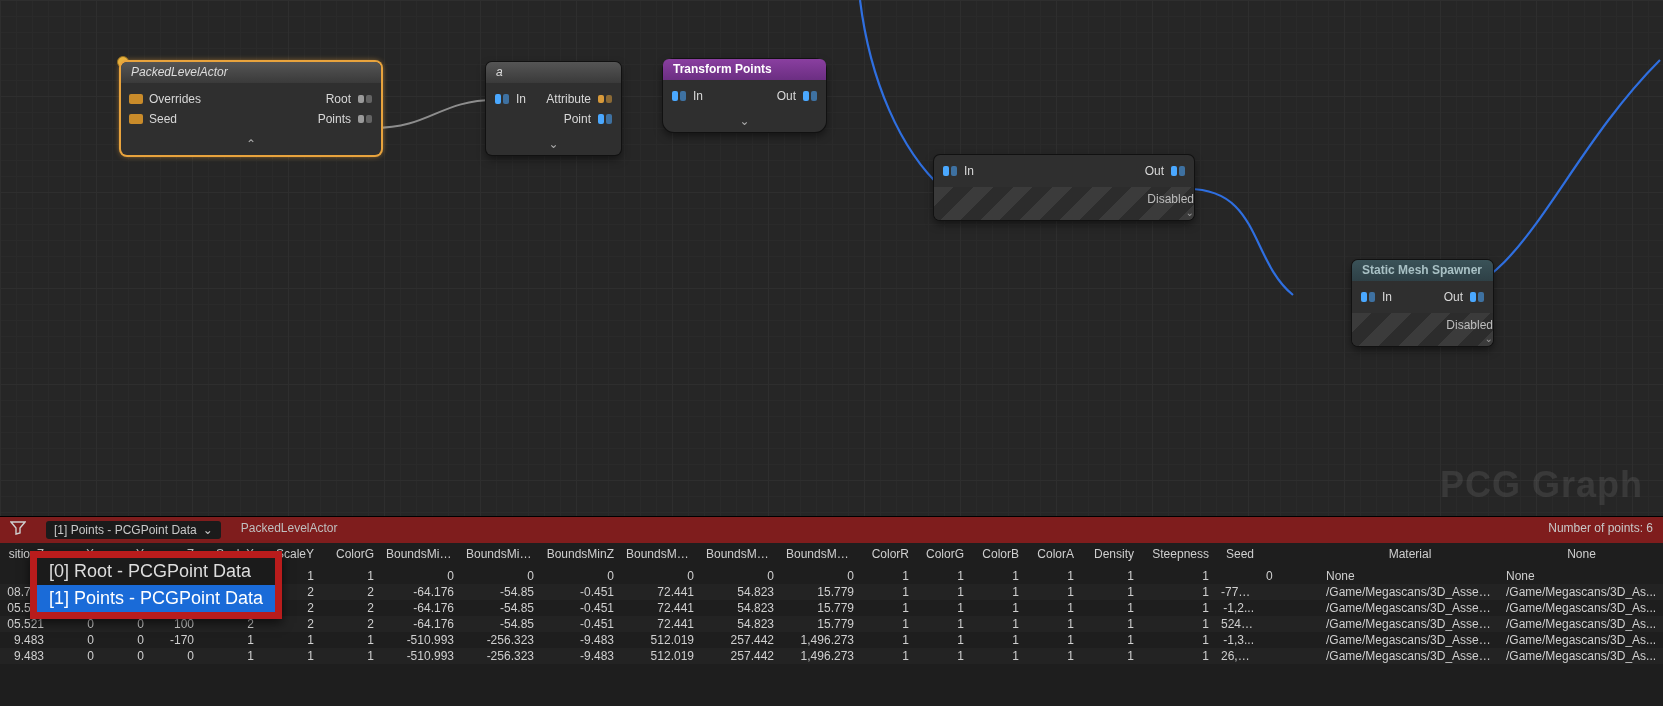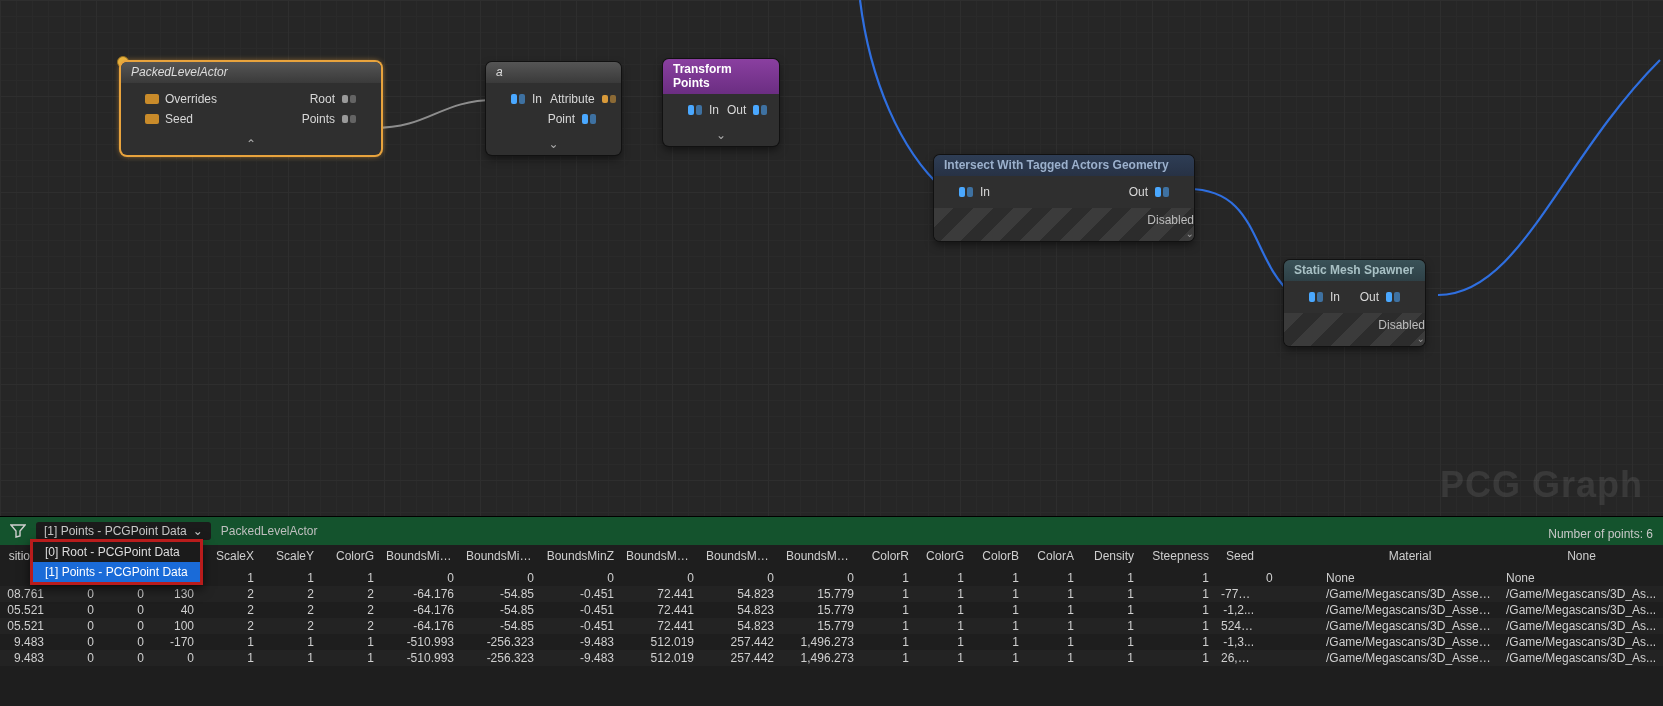--- a/index.html
+++ b/index.html
@@ -23,21 +23,21 @@
 }
 
 
 .node { position: absolute; border-radius: 6px; background: #2f2f2f; box-shadow: 0 0 0 1px #111, 0 4px 8px rgba(0,0,0,.5); font-size: 12px; }
 .node.selected { box-shadow: 0 0 0 2px #e8a33d, 0 0 6px #e8a33d; }
 .node-header { padding: 3px 10px 4px; border-radius: 6px 6px 0 0; font-style: italic; color: #ddd;
   background: linear-gradient(#555,#3a3a3a); }
 .node-header.purple { background: linear-gradient(#8a3fa0,#6b2e82); font-style: normal; font-weight: 600; color: #fff; }
 .node-header.tealdim { background: linear-gradient(#3a5258,#2e4046); color: #a8c0c4; font-weight: 600; font-style: normal;}
 .node-header.bluedim { background: linear-gradient(#2e3d55,#273245); color: #9bb0cc; font-weight: 600; font-style: normal;}
-.node-body { padding: 6px 24px; }
+.node-body { padding: 6px 8px; }
 .node-row { display: flex; align-items: center; justify-content: space-between; padding: 3px 0; gap: 8px; }
 .node-row .left, .node-row .right { display: flex; align-items: center; gap: 6px; }
 .node .label { color: #d8d8d8; }
 .collapse { text-align: center; padding: 2px 0 4px; color: #aaa; cursor: pointer; user-select: none; }
 .disabled-band {
   text-align: right; color: #bdbdbd; padding: 5px 0 2px; font-size: 12px;
   background: repeating-linear-gradient(135deg, #3b3b3b 0 14px, #2c2c2c 14px 28px);
   border-radius: 0 0 6px 6px;
 }
 .disabled-band .chev { display:block; font-size: 10px; color:#999; margin-top:1px;}
@@ -47,28 +47,28 @@
 .pin.blue svg, .pin.gray svg, .pin.orange svg { width:16px; height:14px; }
 .pin.blue { color:#4aa8ff; } .pin.gray { color:#9a9a9a; } .pin.orange { color:#d89a3a; }
 
 .dot { position:absolute; width:12px; height:12px; background:#e8b23d; border-radius:50%; border:1px solid #926e22;}
 
 
 svg.wires { position:absolute; top:0; left:0; width:100%; height:100%; pointer-events:none; }
 
 
 .panel { position:absolute; top:516px; left:0; right:0; bottom:0; background:#1e1e1e; border-top:1px solid #000; font-size:12px; }
-.panel-top { display:flex; align-items:center; padding:4px 10px; gap:10px; background:#14532d; }
+.panel-top { display:flex; padding:4px 10px; gap:20px; background:#7f1d1d; }
 .crumb { color:#bfbfbf; }
 .dd { background:#1b1b1b; padding:2px 8px; border-radius:3px; display:flex; align-items:center; gap:6px; cursor:pointer;}
 .filter-icon { width:16px; height:14px; display:inline-block; }
 .spacer { flex:1; }
-.count { color:#c8c8c8;margin-top:6px; }
-
-.dd-menu { position:absolute; top:22px; left:30px; background:#1b1b1b; border:3px solid #b91c1c; box-shadow:0 4px 10px rgba(0,0,0,.6); z-index:5; font-size:12px;}
+.count { color:#c8c8c8; }
+
+.dd-menu { position:absolute; top:34px; left:30px; background:#1b1b1b; border:7px solid #b91c1c; box-shadow:0 4px 10px rgba(0,0,0,.6); z-index:5; font-size:18px;}
 .dd-item { padding:3px 12px; white-space:nowrap; cursor:pointer; color:#ddd;}
 .dd-item.sel { background:#1a6bd8; color:#fff; }
 
 .tbl { width:100%; overflow:hidden; }
 .thead, .trow { display:grid; grid-template-columns:
   50px 50px 50px 50px 60px 60px 60px 80px 80px 80px 80px 80px 80px 55px 55px 55px 55px 60px 75px 45px 60px 180px 1fr; }
 .thead { color:#bfbfbf; padding: 3px 0 6px; }
 .thead > div, .trow > div { text-align:right; padding: 1px 6px; white-space:nowrap; overflow:hidden; text-overflow:ellipsis; }
 .thead > div { font-weight:400; color:#cfcfcf; }
 .trow { color:#cfcfcf; }
@@ -148,21 +148,21 @@
             <span class="pin blue"><svg viewBox="0 0 16 14">
                 <rect x="1" y="2" width="6" height="10" rx="2" fill="currentColor"></rect>
                 <rect x="9" y="2" width="6" height="10" rx="2" fill="currentColor" opacity=".55"></rect>
               </svg></span>
           </div>
       </div>
     </div>
     <div class="collapse">⌄</div>
   </div>
 
-  <div class="node" style="left:663px; top:59px; width:116px;">
+  <div class="node" style="left:663px; top:59px; width:163px;border-radius:11px;">
     <div class="node-header purple">Transform Points</div>
     <div class="node-body">
       <div class="node-row">
         <div class="left">
             <span class="pin blue"><svg viewBox="0 0 16 14">
                 <rect x="1" y="2" width="6" height="10" rx="2" fill="currentColor"></rect>
                 <rect x="9" y="2" width="6" height="10" rx="2" fill="currentColor" opacity=".55"></rect>
               </svg></span>
             <span class="label">In</span>
           </div>
@@ -172,21 +172,20 @@
                 <rect x="1" y="2" width="6" height="10" rx="2" fill="currentColor"></rect>
                 <rect x="9" y="2" width="6" height="10" rx="2" fill="currentColor" opacity=".55"></rect>
               </svg></span>
           </div>
       </div>
     </div>
     <div class="collapse">⌄</div>
   </div>
 
   <div class="node" style="left:934px; top:155px; width:260px;">
-    <div class="node-header bluedim">Intersect With Tagged Actors Geometry</div>
     <div class="node-body">
       <div class="node-row">
         <div class="left">
             <span class="pin blue"><svg viewBox="0 0 16 14">
                 <rect x="1" y="2" width="6" height="10" rx="2" fill="currentColor"></rect>
                 <rect x="9" y="2" width="6" height="10" rx="2" fill="currentColor" opacity=".55"></rect>
               </svg></span>
             <span class="label">In</span>
           </div>
         <div class="right">
@@ -194,21 +193,21 @@
             <span class="pin blue"><svg viewBox="0 0 16 14">
                 <rect x="1" y="2" width="6" height="10" rx="2" fill="currentColor"></rect>
                 <rect x="9" y="2" width="6" height="10" rx="2" fill="currentColor" opacity=".55"></rect>
               </svg></span>
           </div>
       </div>
     </div>
     <div class="disabled-band"><span>Disabled</span><span class="chev">⌄</span></div>
   </div>
 
-  <div class="node" style="left:1284px; top:260px; width:141px;">
+  <div class="node" style="left:1352px; top:260px; width:141px;">
     <div class="node-header tealdim">Static Mesh Spawner</div>
     <div class="node-body">
       <div class="node-row">
         <div class="left">
             <span class="pin blue"><svg viewBox="0 0 16 14">
                 <rect x="1" y="2" width="6" height="10" rx="2" fill="currentColor"></rect>
                 <rect x="9" y="2" width="6" height="10" rx="2" fill="currentColor" opacity=".55"></rect>
               </svg></span>
             <span class="label">In</span>
           </div>

